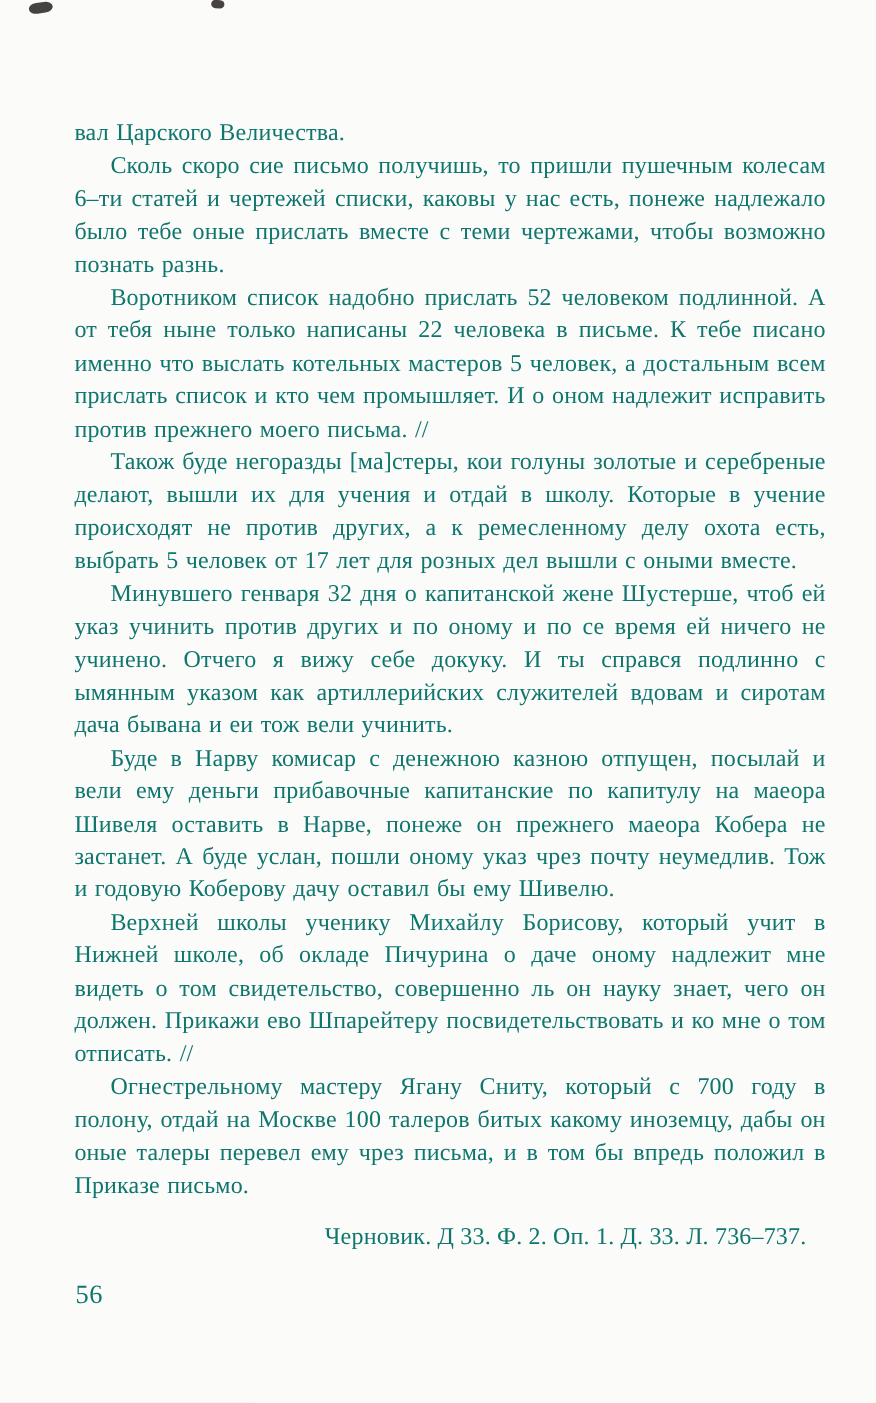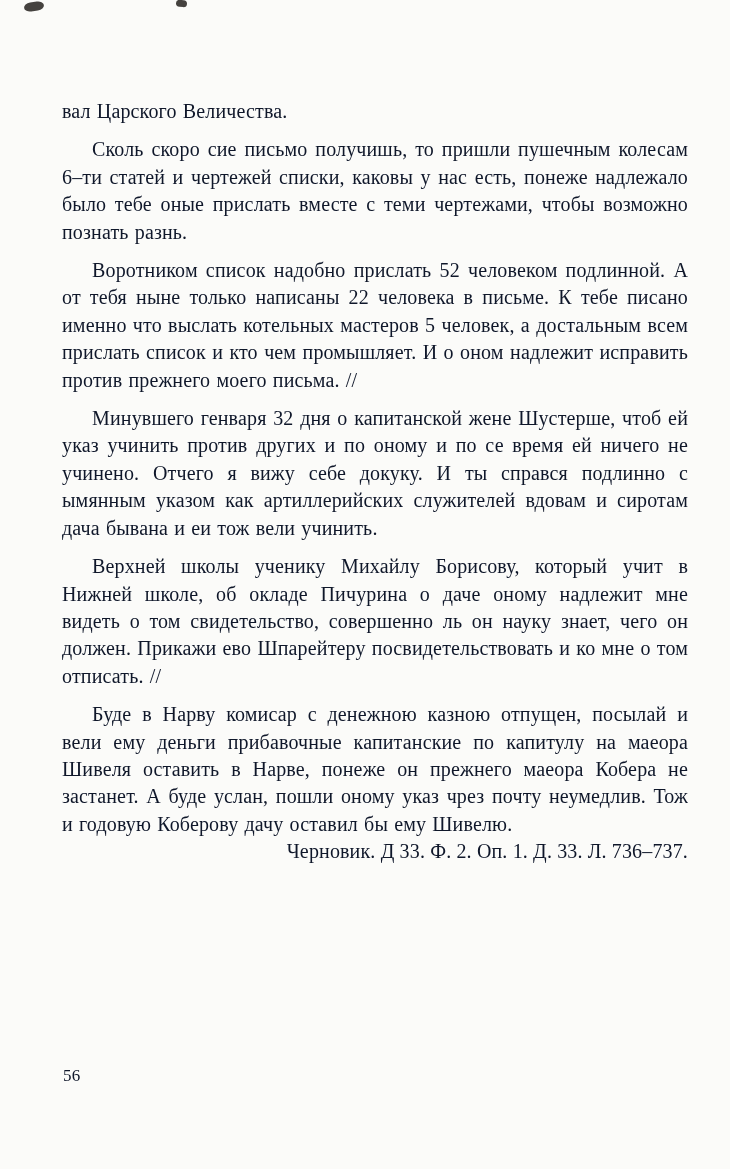--- a/index.html
+++ b/index.html
@@ -8,21 +8,21 @@
     background: #e9e9e7;
   }
   .page {
     position: relative;
     width: 730px;
     height: 1169px;
     margin: 0 auto;
     background: #fbfbf9;
     overflow: hidden;
     font-family: "Liberation Serif", "DejaVu Serif", serif;
-    color: #0f172a;
+    color: #0f766e;
   }
   .scan-artifact {
     position: absolute;
     background: #24211e;
     border-radius: 40%/60%;
     opacity: 0.85;
   }
   .scan-artifact.a1 { left: 24px; top: 2px; width: 20px; height: 9px; transform: rotate(-8deg); }
   .scan-artifact.a2 { left: 176px; top: 0px; width: 11px; height: 7px; transform: rotate(4deg); }
   .text-block {
@@ -34,50 +34,51 @@
   .para {
     margin: 0;
     font-size: 20px;
     line-height: 27.4px;
     text-align: justify;
     letter-spacing: 0.15px;
     word-spacing: 1px;
   }
   .para.indent {
     text-indent: 30px;
-    margin-top: 11px;
   }
   .source {
-    margin: 0;
+    margin: 16px;
     font-size: 20px;
     line-height: 27.4px;
     text-align: right;
     letter-spacing: 0.15px;
   }
   .page-number {
     position: absolute;
     left: 63px;
     top: 1066px;
-    font-size: 17px;
+    font-size: 22px;
     letter-spacing: 0.3px;
   }
 </style>
 </head>
 <body>
 
 <div class="page">
 
   <span class="scan-artifact a1"></span>
   <span class="scan-artifact a2"></span>
 
   <div class="text-block">
     <p class="para">вал Царского Величества.</p>
     <p class="para indent">Сколь скоро сие письмо получишь, то пришли пушечным колесам 6–ти статей и чертежей списки, каковы у нас есть, понеже надлежало было тебе оные прислать вместе с теми чертежами, чтобы возможно познать разнь.</p>
     <p class="para indent">Воротником список надобно прислать 52 человеком подлинной. А от тебя ныне только написаны 22 человека в письме. К тебе писано именно что выслать котельных мастеров 5 человек, а достальным всем прислать список и кто чем промышляет. И о оном надлежит исправить против прежнего моего письма. //</p>
+    <p class="para indent">Також буде негоразды [ма]стеры, кои голуны золотые и серебреные делают, вышли их для учения и отдай в школу. Которые в учение происходят не против других, а к ремесленному делу охота есть, выбрать 5 человек от 17 лет для розных дел вышли с оными вместе.</p>
     <p class="para indent">Минувшего генваря 32 дня о капитанской жене Шустерше, чтоб ей указ учинить против других и по оному и по се время ей ничего не учинено. Отчего я вижу себе докуку. И ты справся подлинно с ымянным указом как артиллерийских служителей вдовам и сиротам дача бывана и еи тож вели учинить.</p>
+    <p class="para indent">Буде в Нарву комисар с денежною казною отпущен, посылай и вели ему деньги прибавочные капитанские по капитулу на маеора Шивеля оставить в Нарве, понеже он прежнего маеора Кобера не застанет. А буде услан, пошли оному указ чрез почту неумедлив. Тож и годовую Коберову дачу оставил бы ему Шивелю.</p>
     <p class="para indent">Верхней школы ученику Михайлу Борисову, который учит в Нижней школе, об окладе Пичурина о даче оному надлежит мне видеть о том свидетельство, совершенно ль он науку знает, чего он должен. Прикажи ево Шпарейтеру посвидетельствовать и ко мне о том отписать. //</p>
-    <p class="para indent">Буде в Нарву комисар с денежною казною отпущен, посылай и вели ему деньги прибавочные капитанские по капитулу на маеора Шивеля оставить в Нарве, понеже он прежнего маеора Кобера не застанет. А буде услан, пошли оному указ чрез почту неумедлив. Тож и годовую Коберову дачу оставил бы ему Шивелю.</p>
+    <p class="para indent">Огнестрельному мастеру Ягану Сниту, который с 700 году в полону, отдай на Москве 100 талеров битых какому иноземцу, дабы он оные талеры перевел ему чрез письма, и в том бы впредь положил в Приказе письмо.</p>
     <p class="source">Черновик. Д 33. Ф. 2. Оп. 1. Д. 33. Л. 736–737.</p>
   </div>
 
   <div class="page-number">56</div>
 
 </div>
 
 </body></html>

